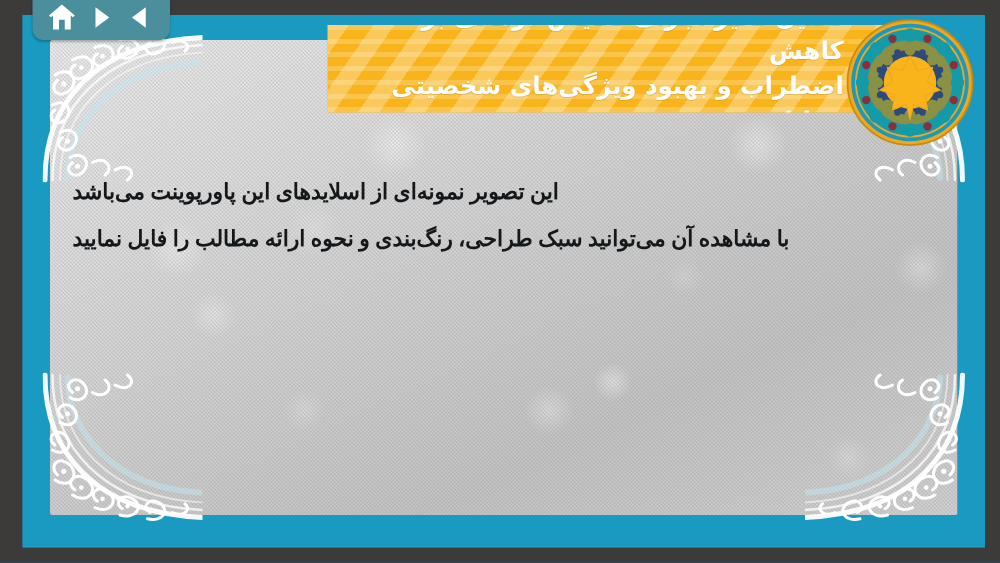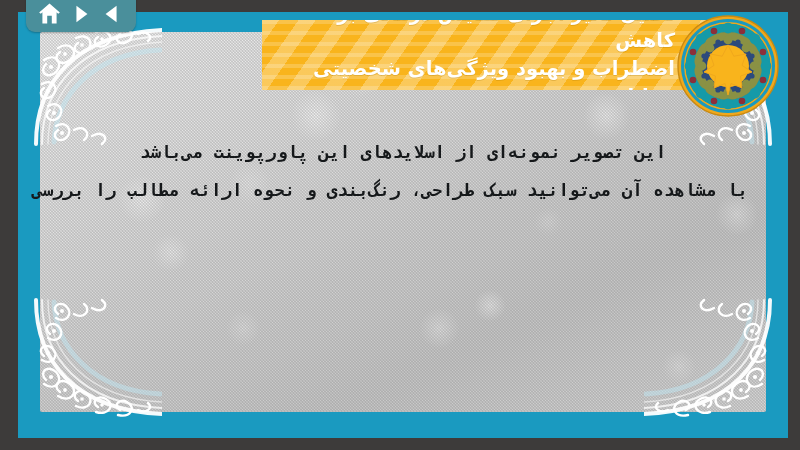--- a/index.html
+++ b/index.html
@@ -145,26 +145,26 @@
     pointer-events: none;
   }
   #mandala svg { display: block; width: 100%; height: 100%; }
 
   
   #body-text {
     position: absolute;
     left: 40px; top: 122px; right: 40px;
     z-index: 30;
     direction: rtl;
-    text-align: center;
+    text-align: left;
     color: #15181a;
     font-size: 17.5px;
     line-height: 2.18;
     font-weight: 600;
-    font-family: Liberation Mono, monospace;
+    font-family: Liberation Serif, serif;
   }
   #body-text p { white-space: nowrap; }
 </style>
 </head>
 <body>
 
 <div id="viewer">
 
   <div id="navbar">
     <div class="navbtn" title="قبلی">
@@ -378,17 +378,17 @@
         </g>
         <circle cx="52" cy="52" r="21" fill="#f9b41c"></circle>
         <path d="M52 31 L57.8 42.2 L70 40 L66 51.4 L76 58 L64.5 62 L66 74 L55 69.5 L52 81
                  L49 69.5 L38 74 L39.5 62 L28 58 L38 51.4 L34 40 L46.2 42.2 Z" fill="#f9b41c" stroke="#f0a81c" stroke-width="1"></path>
         <circle cx="52" cy="52" r="50" fill="none" stroke="#c98a12" stroke-width="1.4"></circle>
       </svg>
     </div>
 
     <div id="body-text">
       <p>این تصویر نمونه‌ای از اسلایدهای این پاورپوینت می‌باشد</p>
-      <p>با مشاهده آن می‌توانید سبک طراحی، رنگ‌بندی و نحوه ارائه مطالب را بررسی نمایید</p>
+      <p>با مشاهده آن می‌توانید سبک طراحی، رنگ‌بندی و نحوه ارائه مطالب را فایل نمایید</p>
     </div>
 
   </div>
 </div>
 
 </body></html>

